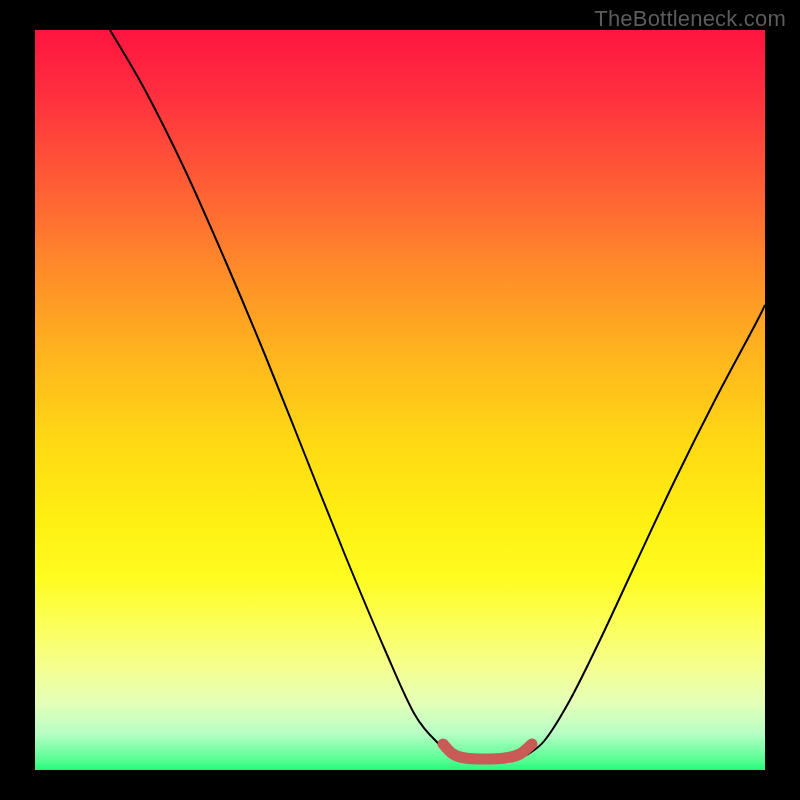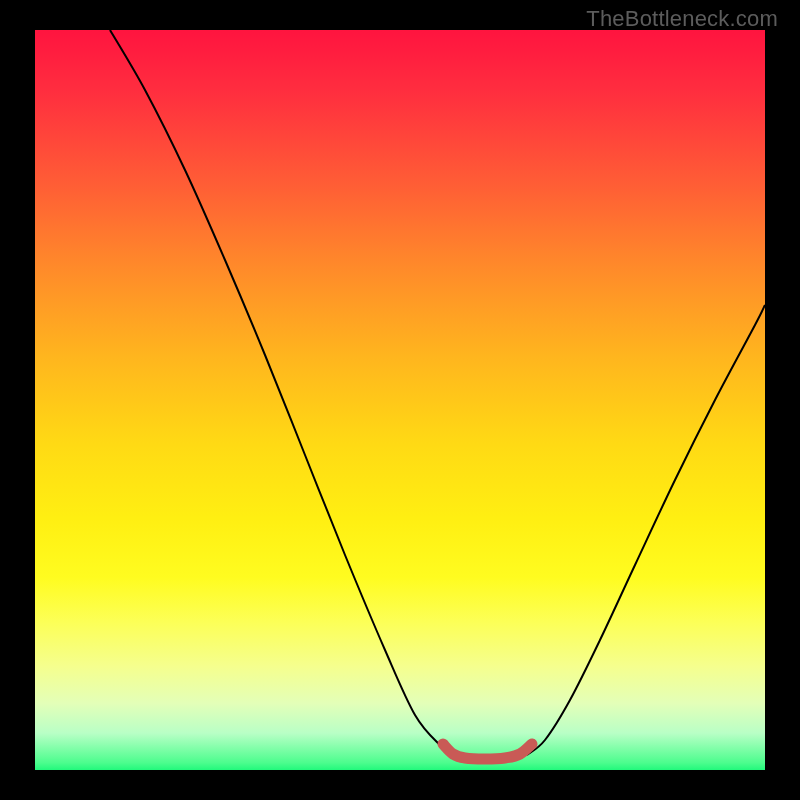--- a/index.html
+++ b/index.html
@@ -7,21 +7,21 @@
     width: 800px;
     height: 800px;
     background: #000;
     position: relative;
     font-family: Arial, Helvetica, sans-serif;
     overflow: hidden;
   }
   .watermark {
     position: absolute;
     top: 6px;
-    right: 22px;
+    right: 14px;
     color: #5c5c5c;
     font-size: 22px;
     font-weight: 500;
     z-index: 10;
     letter-spacing: 0.2px;
   }
   .plot-area {
     position: absolute;
     left: 35px;
     top: 30px;

